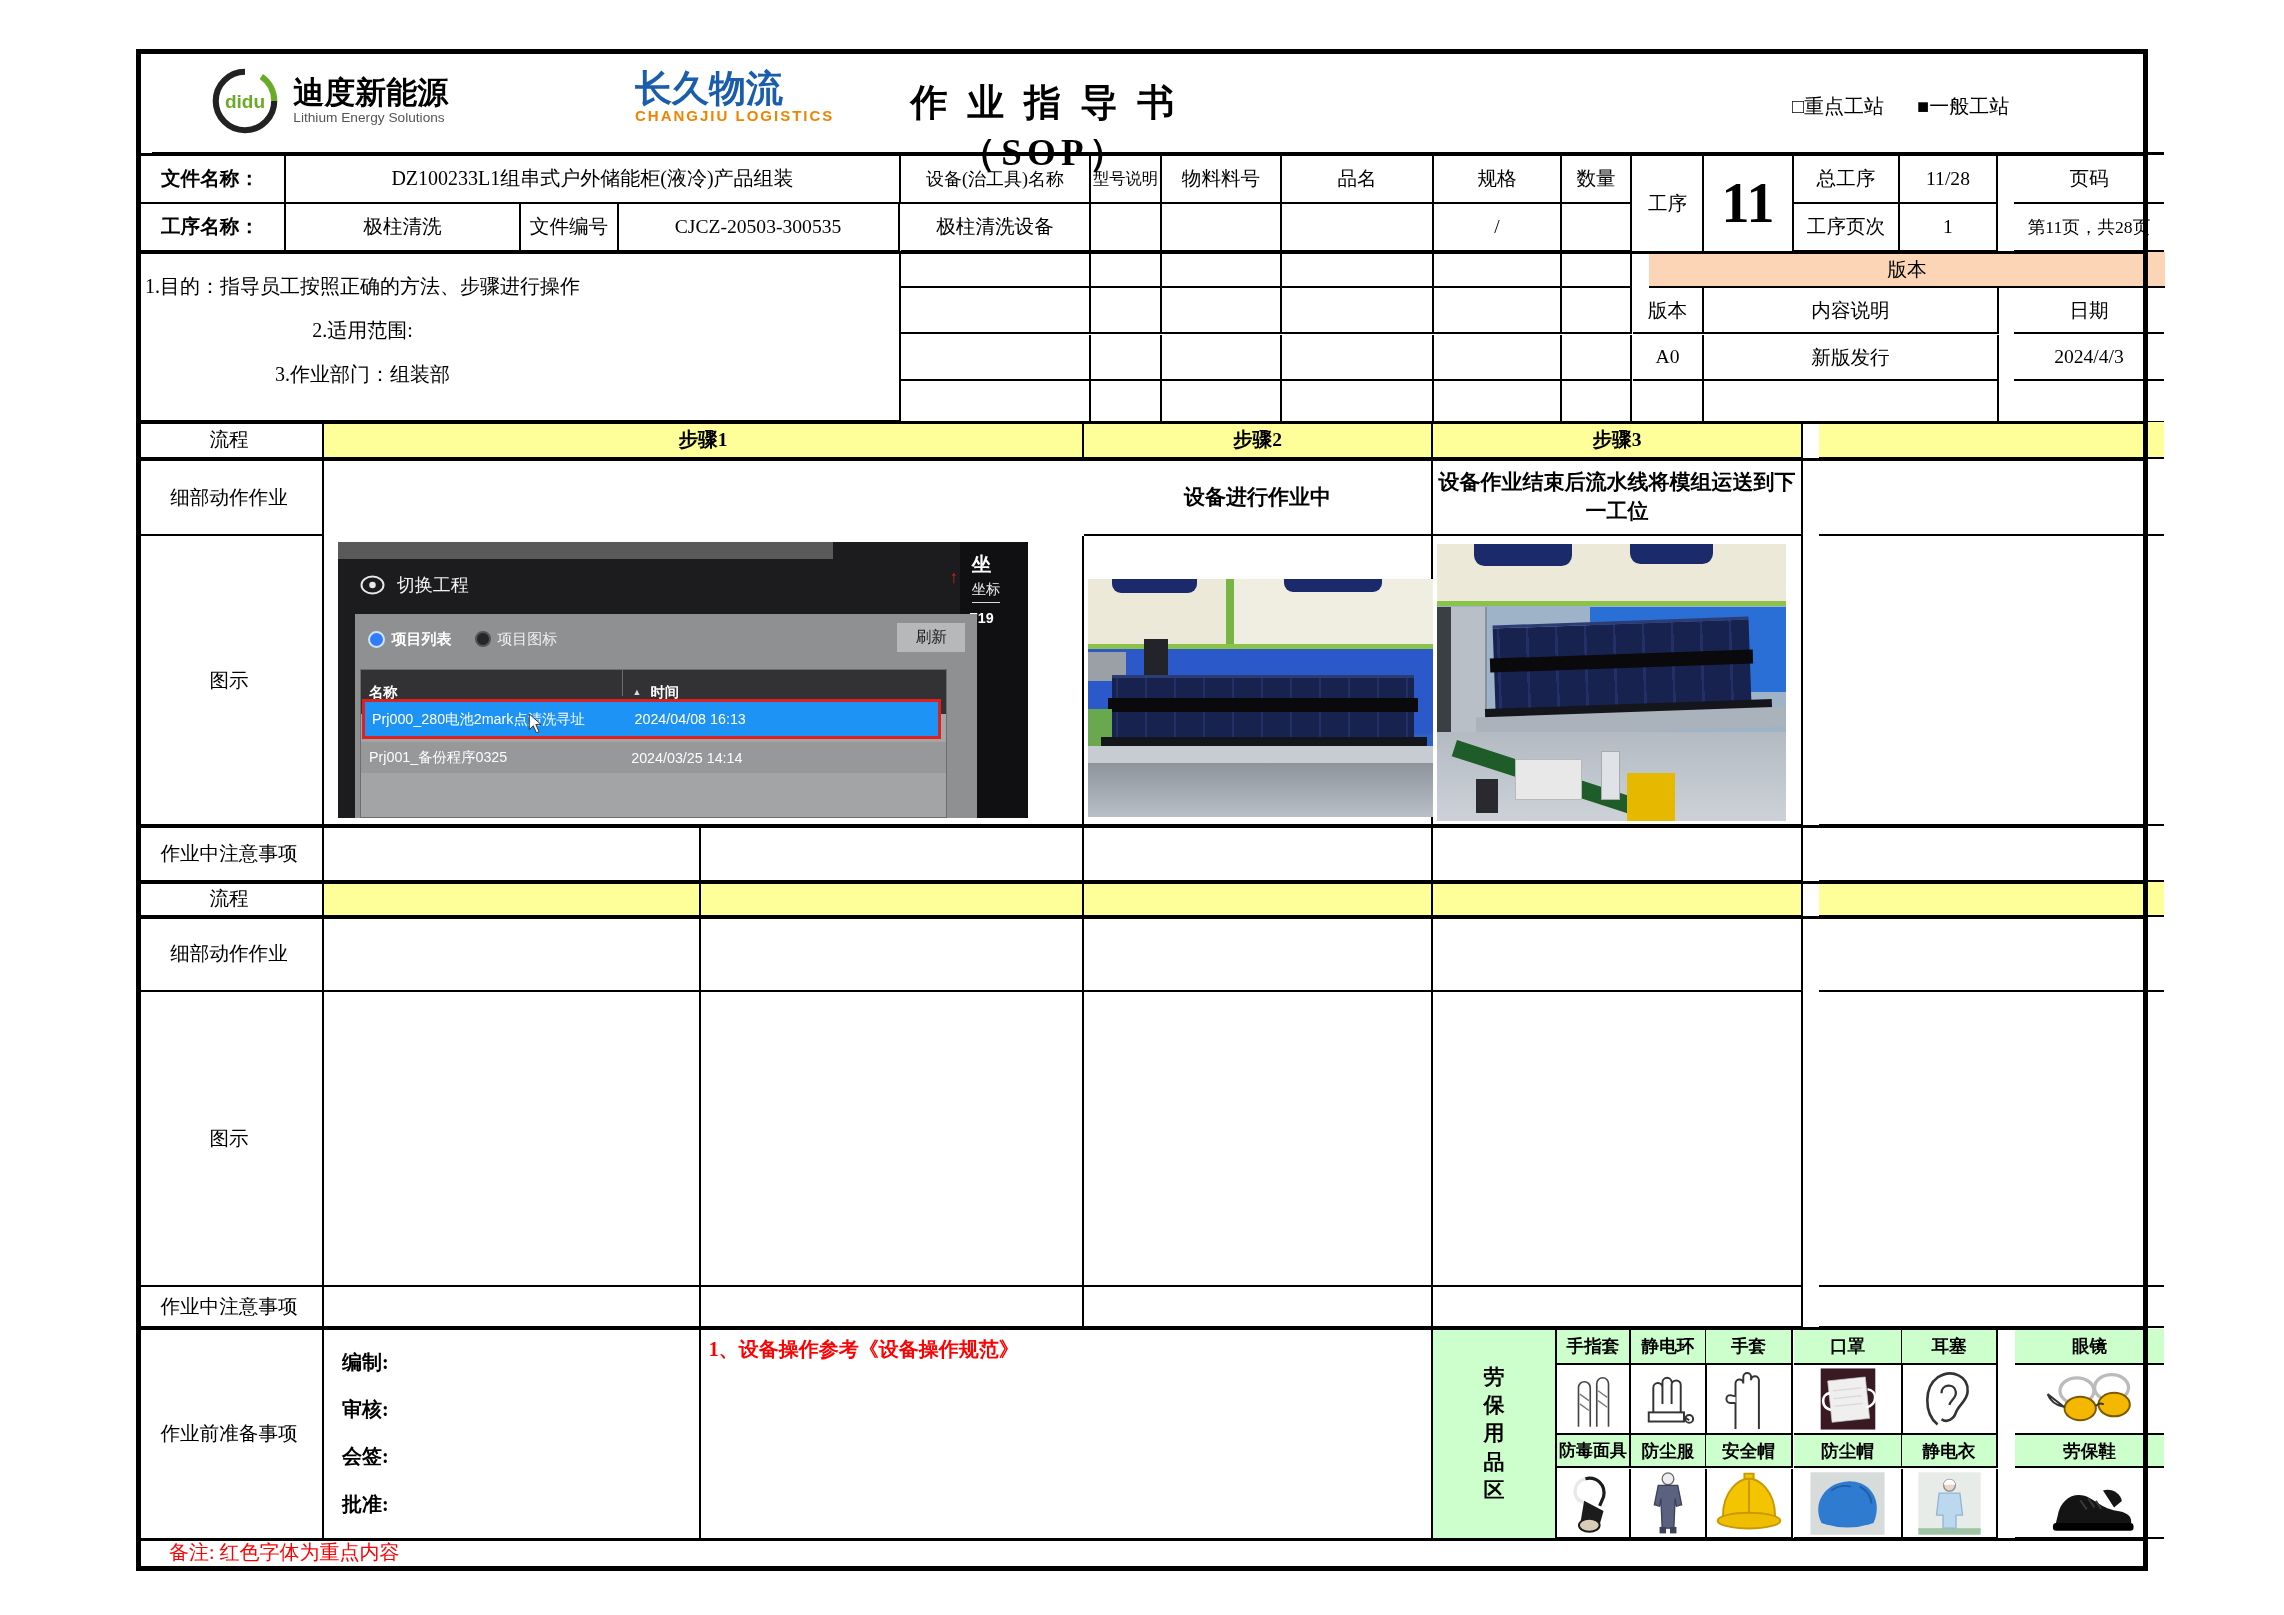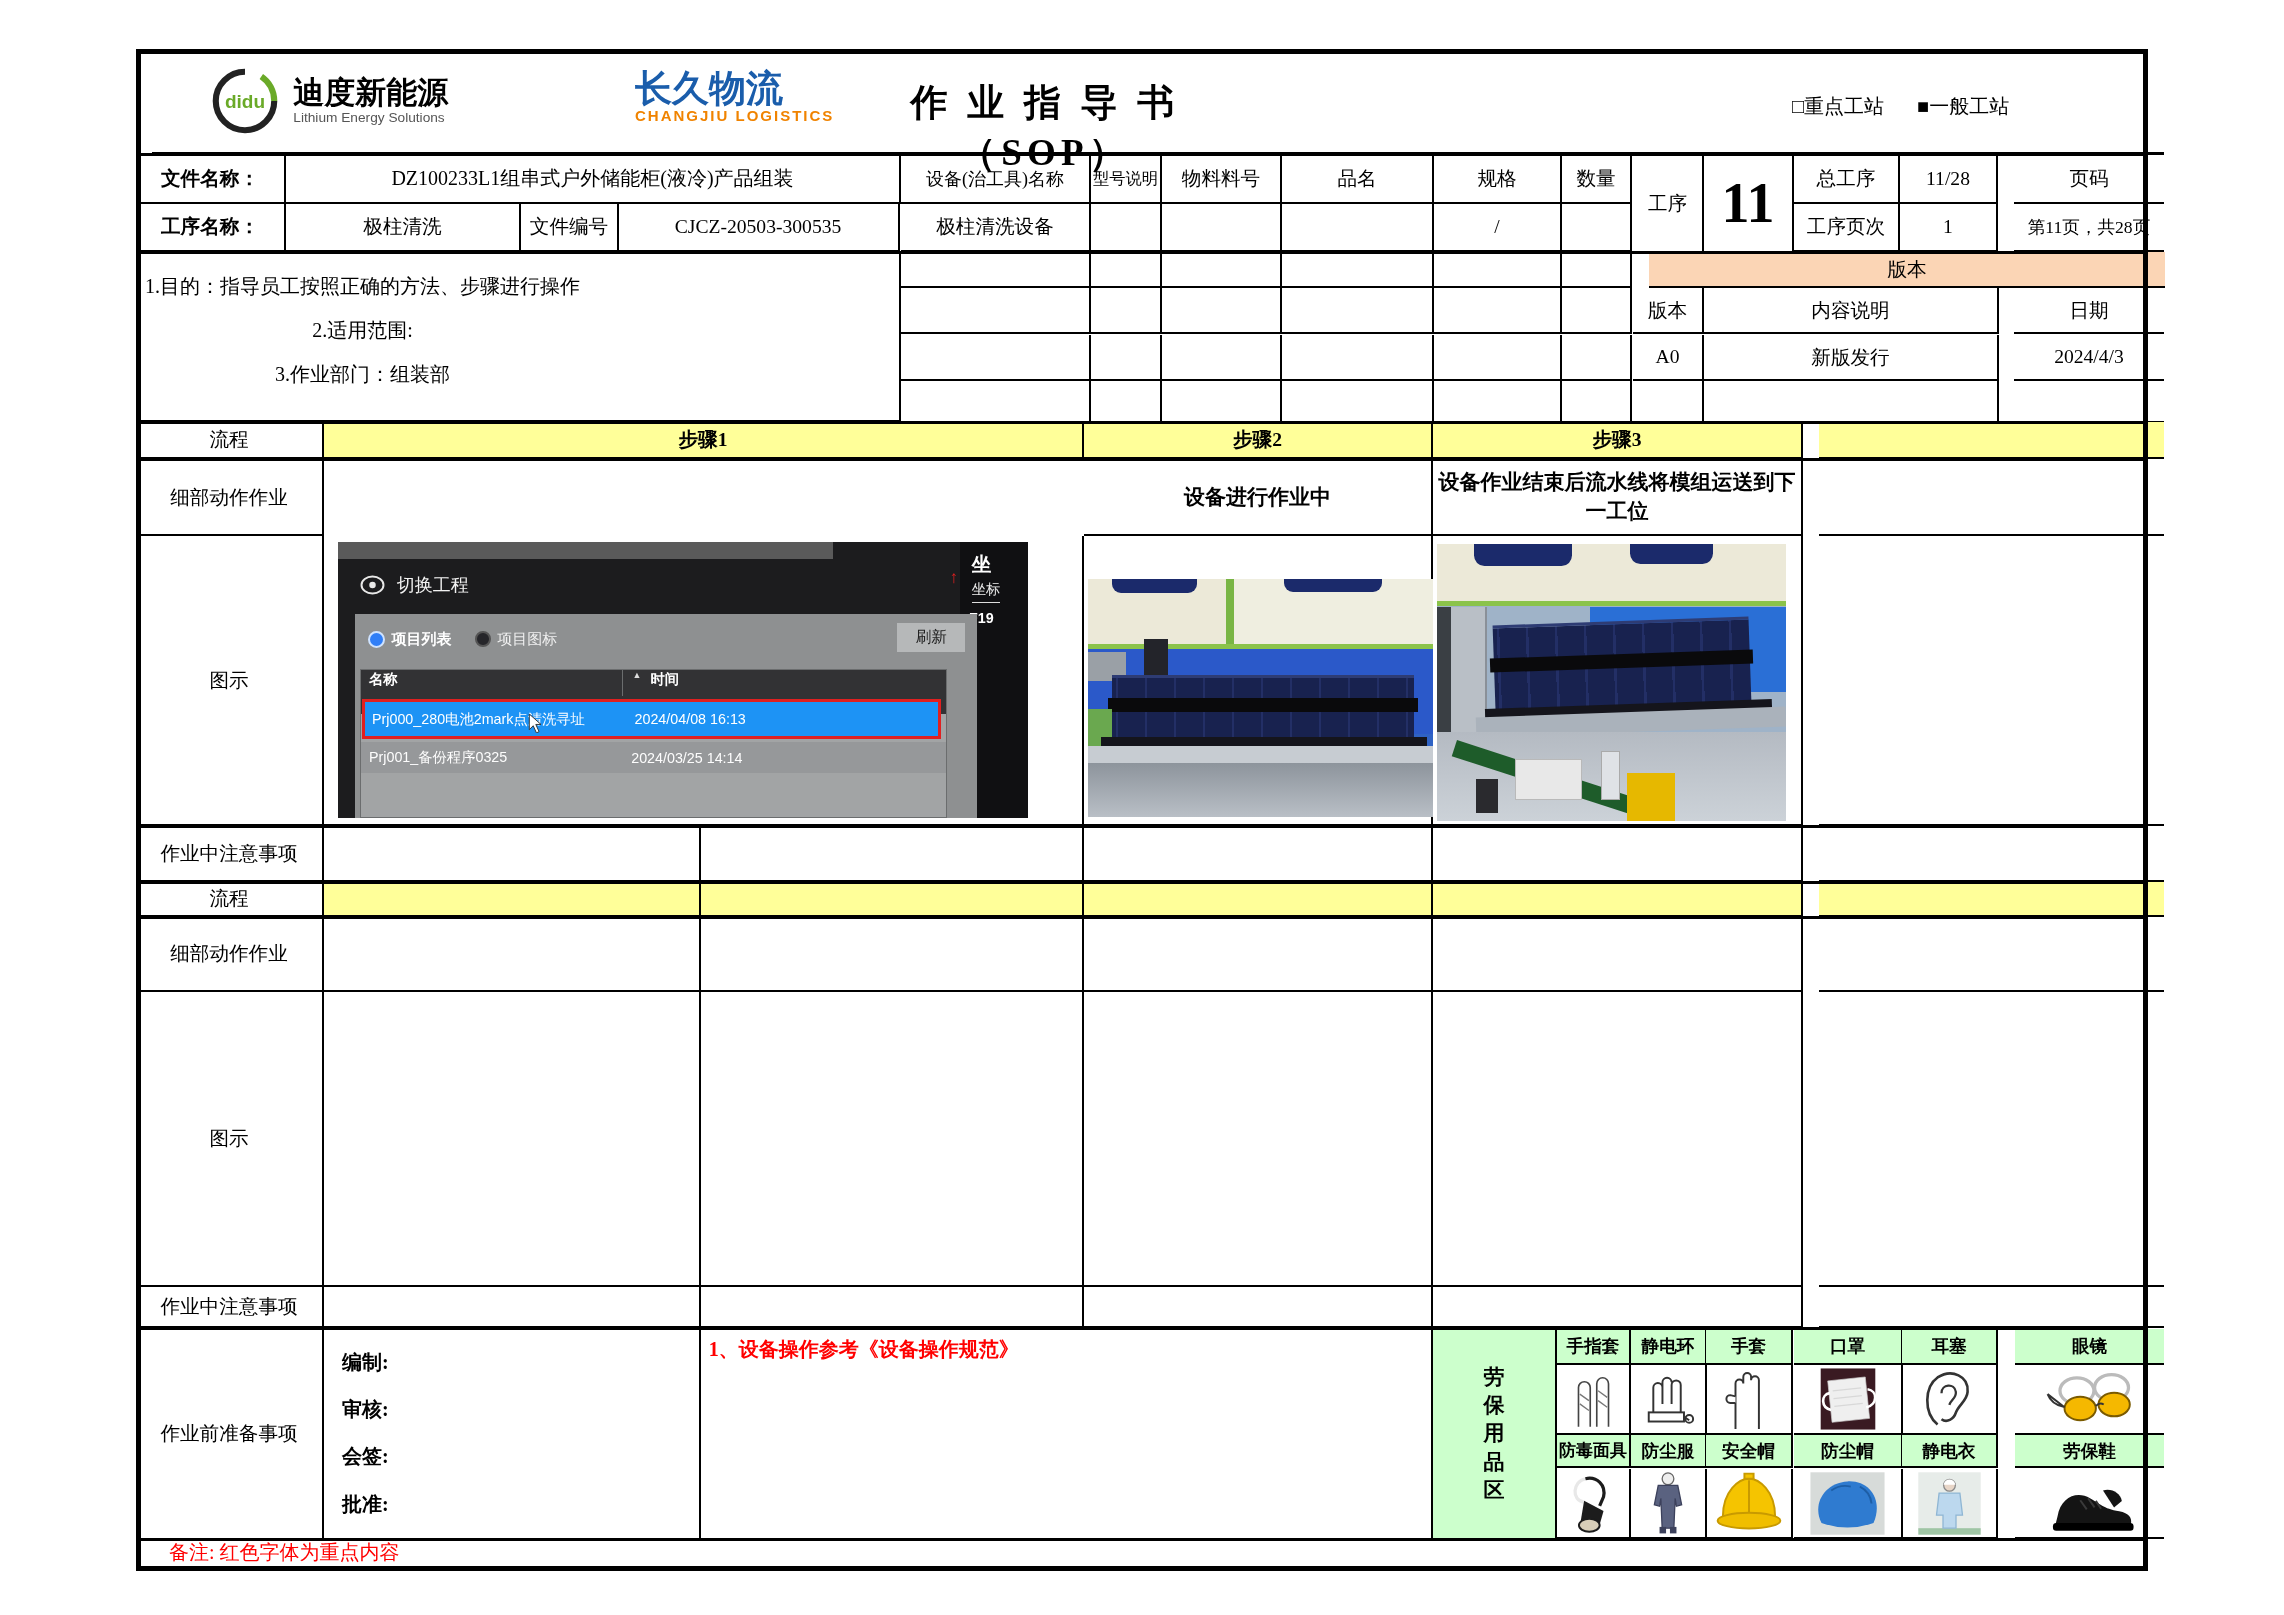--- a/index.html
+++ b/index.html
@@ -162,21 +162,21 @@
     </div>
     <div style="position:absolute;left:17px;top:72px;width:596px;height:205px;background:#8e9091;padding-left:26px;">
       <div class="srow" style="left:13px;top:15.6px;gap:6.5px;">
         <span style="width:13px;height:13px;border-radius:50%;background:#2f7ef7;border:2px solid #cfe3ff;display:inline-block;"></span>
         <span style="color:#fff;font-size:15px;font-weight:bold;">项目列表</span>
         <span style="width:11.7px;height:11.7px;border-radius:50%;background:#26262a;border:2px solid #555;display:inline-block;margin-left:17px;"></span>
         <span style="color:#f0f0f0;font-size:15px;">项目图标</span>
       </div>
       <div style="position:absolute;right:11.7px;top:9px;width:68px;height:29px;background:#b6b8b9;color:#222;font-size:15.6px;display:flex;align-items:center;justify-content:center;">刷新</div>
       <div style="position:absolute;left:5.2px;top:55px;width:585px;height:147px;background:#a2a4a5;border:1.3px solid #6b6d6e;">
-        <div style="position:absolute;left:0;top:0;width:100%;height:44px;background:#323234;display:flex;align-items:flex-start;">
+        <div style="position:absolute;left:0;top:0;width:100%;height:44px;background:#323234;display:flex;align-items:center;">
           <span style="color:#fff;font-size:14.3px;font-weight:bold;margin-left:7.8px;">名称</span>
           <span style="color:#ddd;font-size:9px;margin-left:235px;">▲</span>
           <span style="color:#fff;font-size:14.3px;font-weight:bold;margin-left:9px;">时间</span>
           <span style="position:absolute;left:261px;top:0;width:1.3px;height:26px;background:#6b6d6e;"></span>
         </div>
         <div style="position:absolute;left:1.3px;top:29px;width:579px;height:40px;background:#1d93f5;border:3.3px solid #e02020;box-sizing:border-box;display:flex;align-items:center;">
           <span style="color:#fff;font-size:14.3px;margin-left:6.5px;">Prj000_280电池2mark点清洗寻址</span>
           <span style="color:#fff;font-size:14.3px;position:absolute;left:269px;">2024/04/08 16:13</span>
           <svg width="14.3" height="19.6" viewBox="0 0 22 30" style="position:absolute;left:163px;top:11.7px;">
             <polygon points="2,0 2,24 8,18 13,29 17,27 12,16 20,16" fill="#fff" stroke="#333" stroke-width="1.5"></polygon>

